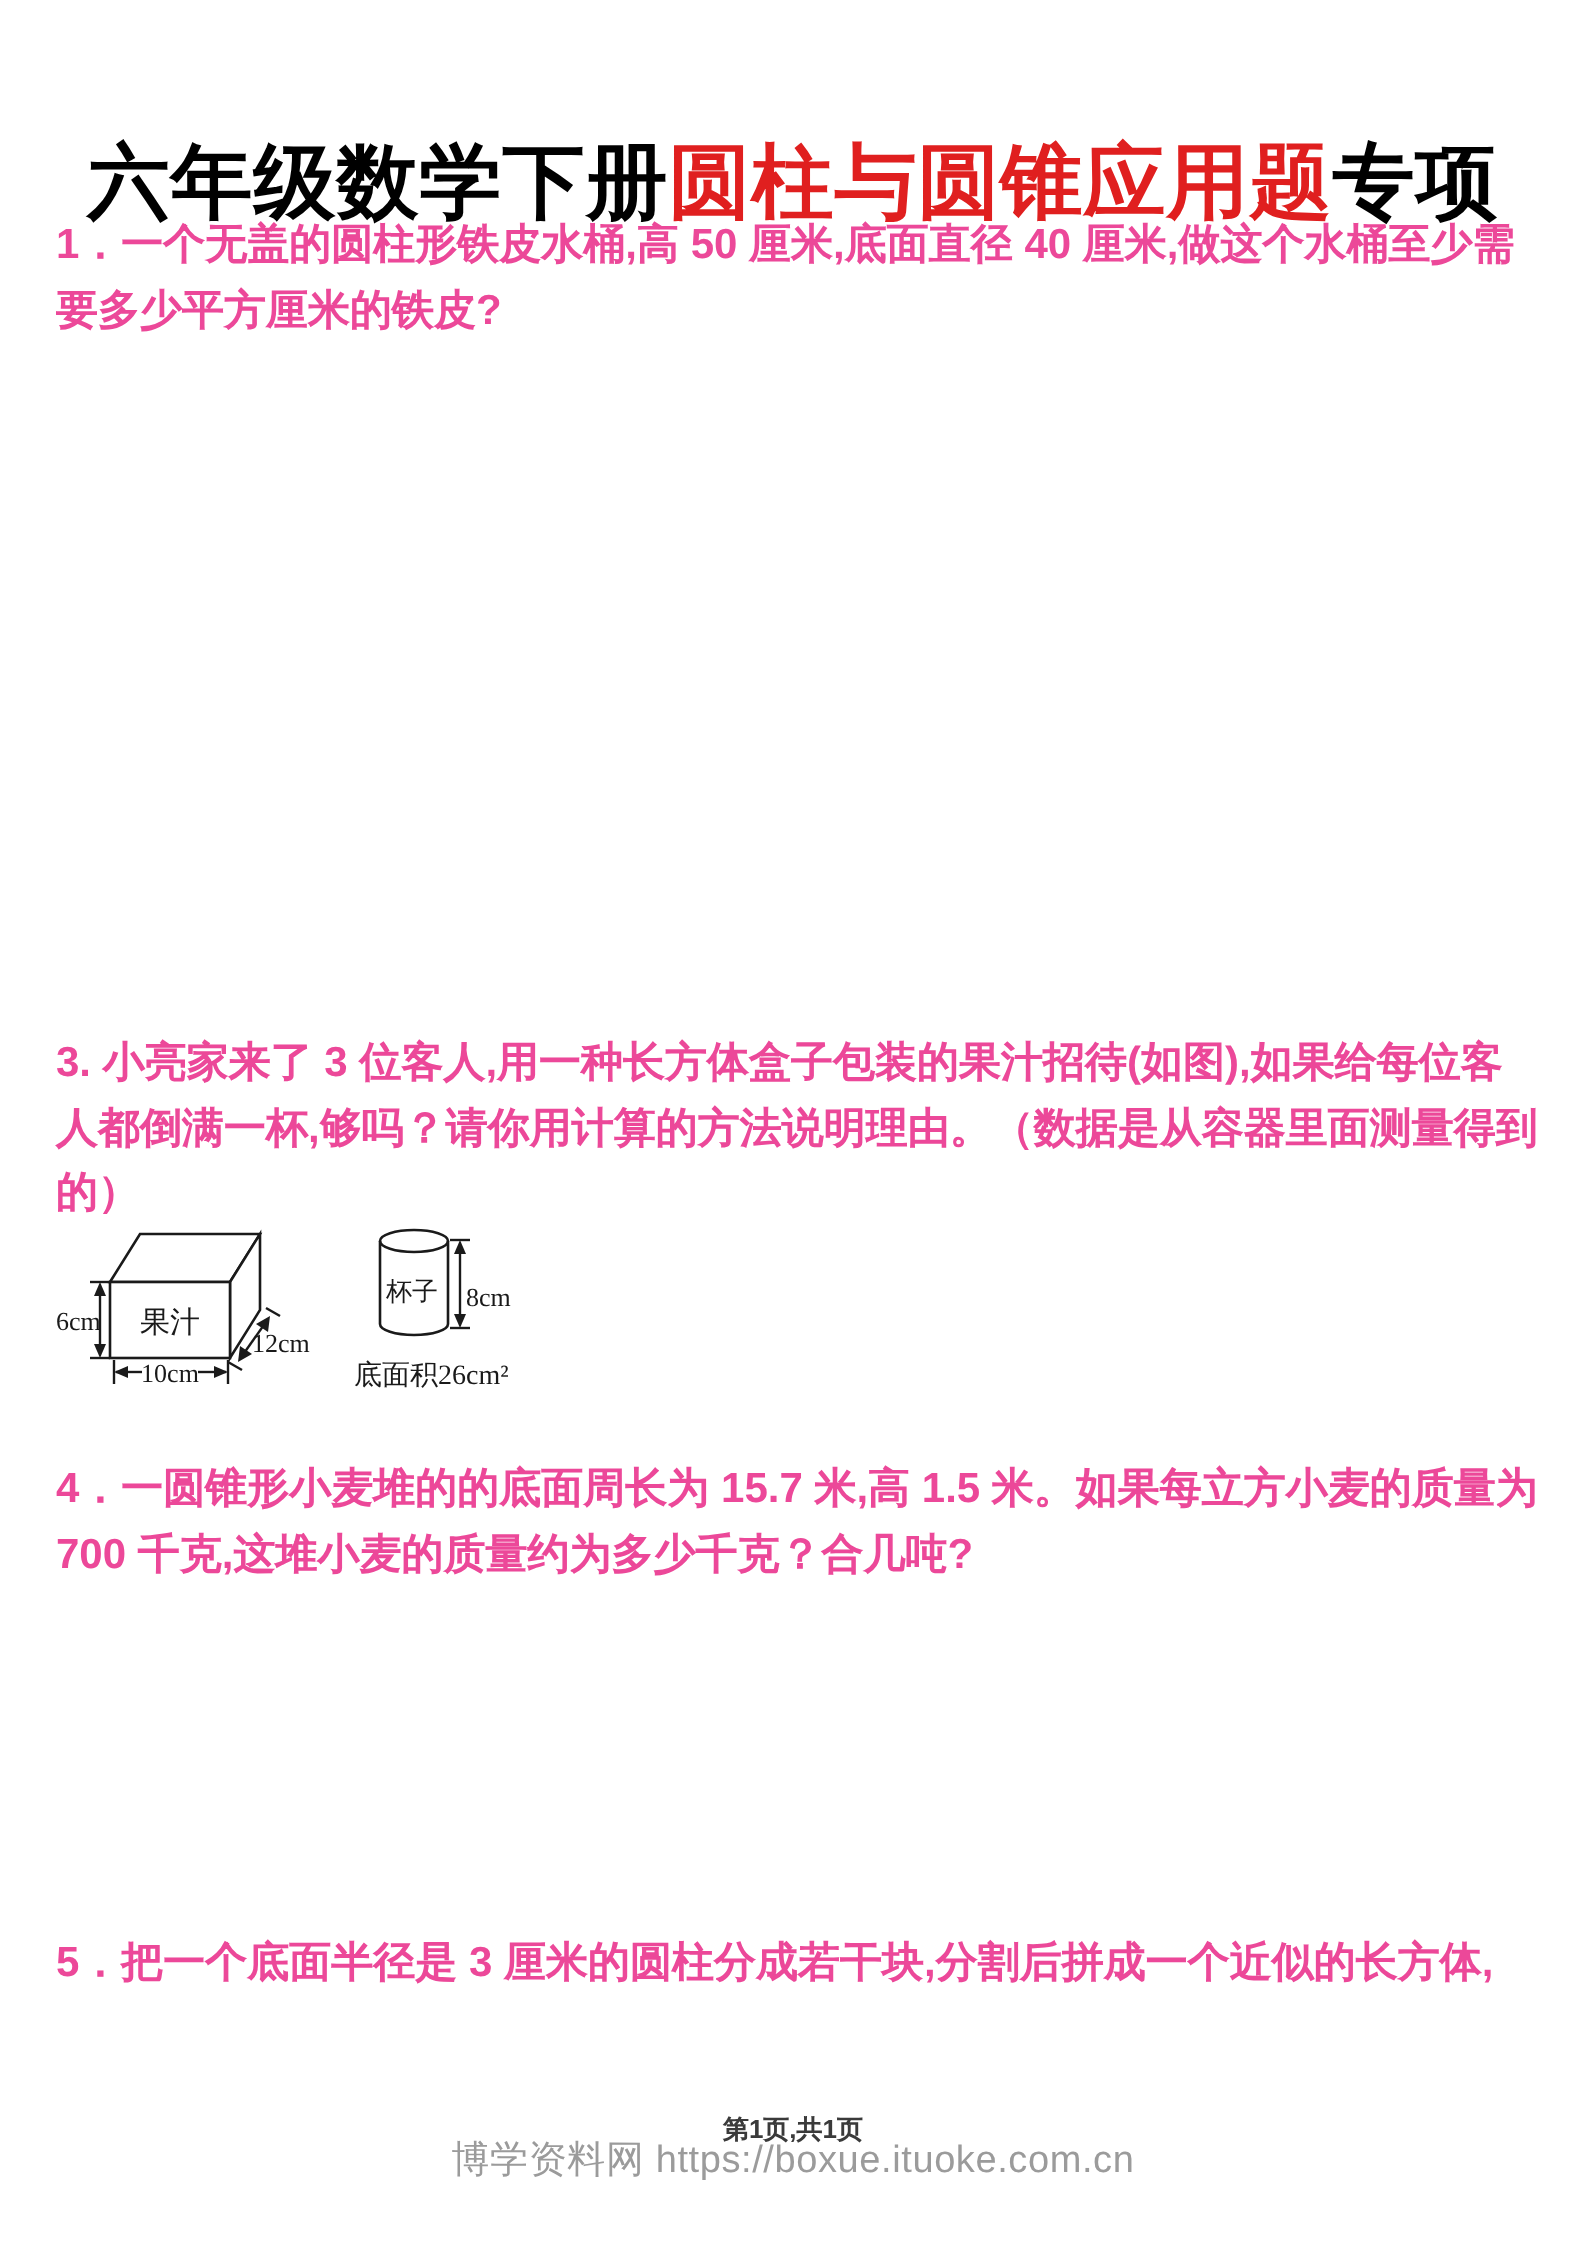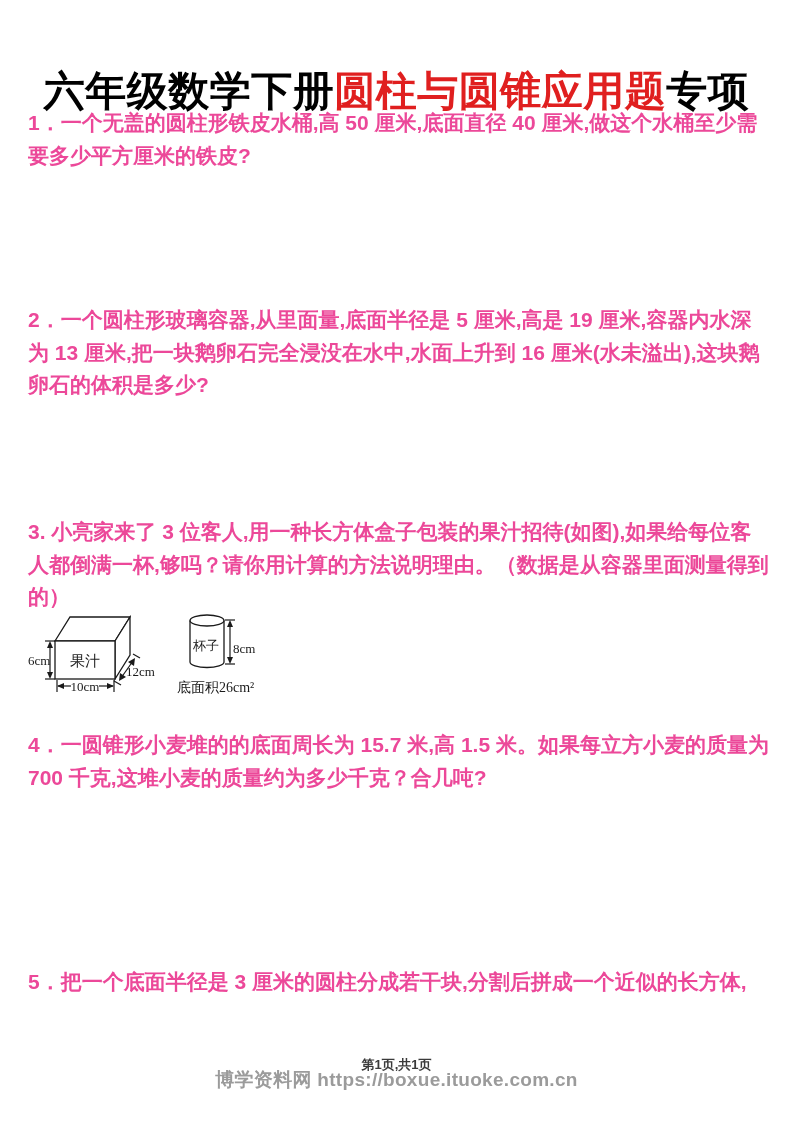--- a/index.html
+++ b/index.html
@@ -56,42 +56,37 @@
     text-align:center;
     font-size:13px;
     font-weight:600;
     color:#3a3a3a;
   }
   .watermark {
     position:absolute;
     top:1067px; left:0; width:793px;
     text-align:center;
     font-size:19px;
-    font-weight:700;
+    font-weight:400;
     color:#9b9b9b;
     letter-spacing:0.3px;
   }
 </style>
 </head>
 <body>
 
 <div class="sheet">
 
   <h1 class="title"><span>六年级数学下册</span><span class="red">圆柱与圆锥应用题</span><span>专项</span></h1>
 
   <div class="problem p1">
     <div class="line">1．一个无盖的圆柱形铁皮水桶,高 50 厘米,底面直径 40 厘米,做这个水桶至少需</div>
     <div class="line">要多少平方厘米的铁皮?</div>
   </div>
 
-  <div class="problem p2">
-    <div class="line">2．一个圆柱形玻璃容器,从里面量,底面半径是 5 厘米,高是 19 厘米,容器内水深</div>
-    <div class="line">为 13 厘米,把一块鹅卵石完全浸没在水中,水面上升到 16 厘米(水未溢出),这块鹅</div>
-    <div class="line">卵石的体积是多少?</div>
-  </div>
 
   <div class="problem p3">
     <div class="line">3. 小亮家来了 3 位客人,用一种长方体盒子包装的果汁招待(如图),如果给每位客</div>
     <div class="line">人都倒满一杯,够吗？请你用计算的方法说明理由。（数据是从容器里面测量得到</div>
     <div class="line">的）</div>
   </div>
 
   <svg class="diag diag-juice" width="160" height="102" viewBox="0 0 160 102">
 
     <polygon points="27,29 42,5 102,5 87,29" fill="#ffffff" stroke="#1a1a1a" stroke-width="1.3"></polygon>

